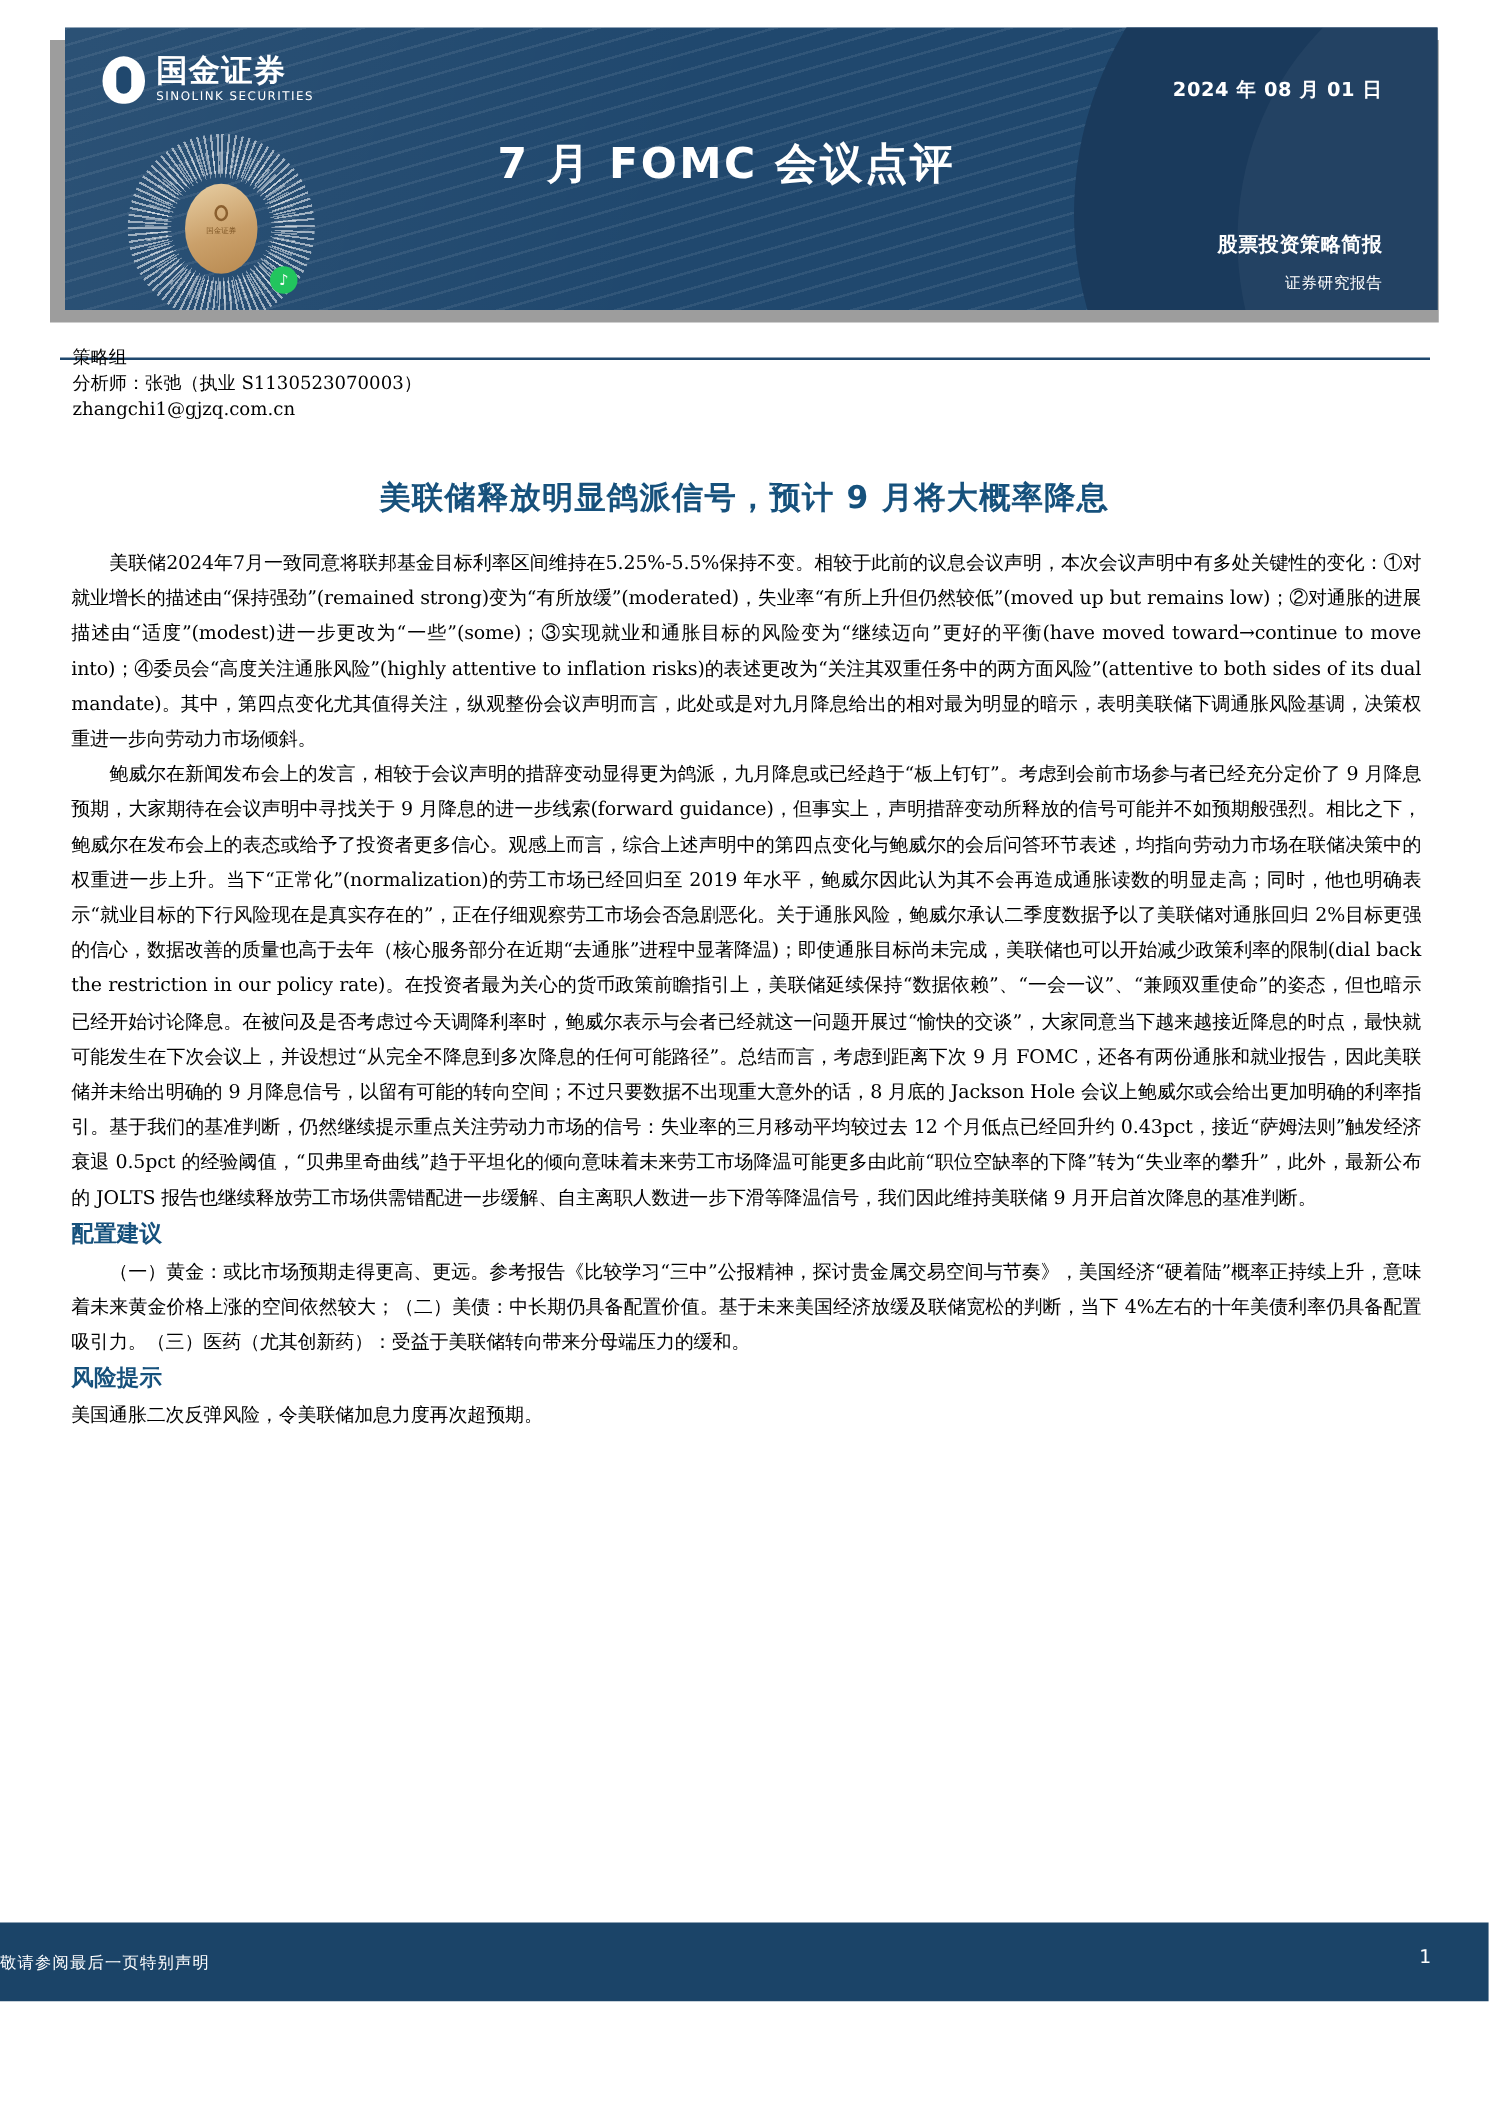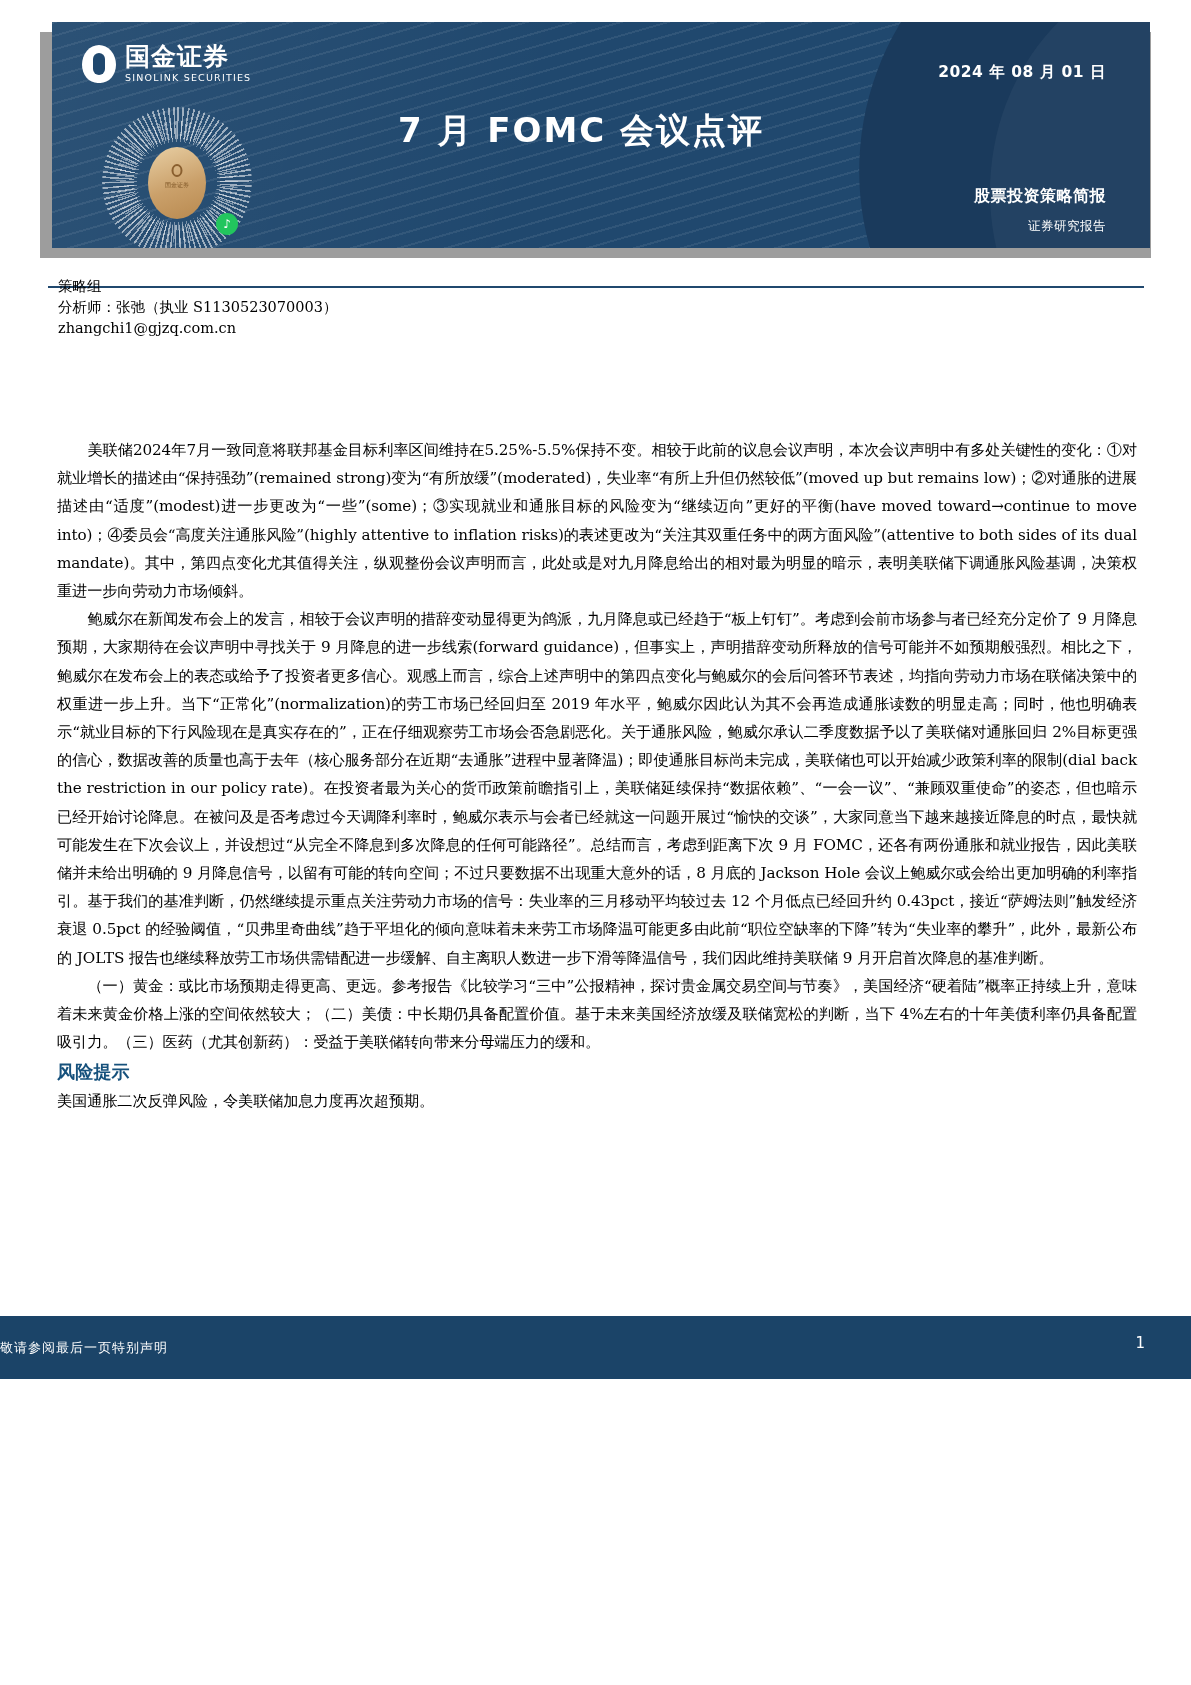--- a/index.html
+++ b/index.html
@@ -11,21 +11,21 @@
     background: #ffffff;
     font-family: "DejaVu Serif", "Liberation Serif", serif;
     position: relative;
     overflow: hidden;
   }
 
   
   .page {
     position: relative;
     width: 1191px;
-    height: 1379px;
+    height: 1601px;
     background: #fff;
     padding-left: 32px;
   }
 
   
   .banner-wrap {
     position: absolute;
     left: 0; top: 0;
     width: 1191px;
     height: 262px;
@@ -347,26 +347,28 @@
   </div>
 
   <div class="header-rule"></div>
 
   <div class="analyst">
     <div>策略组</div>
     <div>分析师：张弛（执业 S1130523070003）</div>
     <div>zhangchi1@gjzq.com.cn</div>
   </div>
 
+  <div class="doc-title">美联储释放明显鸽派信号，预计 9 月将大概率降息</div>
 
   <div class="body">
 
     <p class="para">美联储2024年7月一致同意将联邦基金目标利率区间维持在5.25%-5.5%保持不变。相较于此前的议息会议声明，本次会议声明中有多处关键性的变化：①对就业增长的描述由“保持强劲”(remained strong)变为“有所放缓”(moderated)，失业率“有所上升但仍然较低”(moved up but remains low)；②对通胀的进展描述由“适度”(modest)进一步更改为“一些”(some)；③实现就业和通胀目标的风险变为“继续迈向”更好的平衡(have moved toward→continue to move into)；④委员会“高度关注通胀风险”(highly attentive to inflation risks)的表述更改为“关注其双重任务中的两方面风险”(attentive to both sides of its dual mandate)。其中，第四点变化尤其值得关注，纵观整份会议声明而言，此处或是对九月降息给出的相对最为明显的暗示，表明美联储下调通胀风险基调，决策权重进一步向劳动力市场倾斜。</p>
     <p class="para">鲍威尔在新闻发布会上的发言，相较于会议声明的措辞变动显得更为鸽派，九月降息或已经趋于“板上钉钉”。考虑到会前市场参与者已经充分定价了 9 月降息预期，大家期待在会议声明中寻找关于 9 月降息的进一步线索(forward guidance)，但事实上，声明措辞变动所释放的信号可能并不如预期般强烈。相比之下，鲍威尔在发布会上的表态或给予了投资者更多信心。观感上而言，综合上述声明中的第四点变化与鲍威尔的会后问答环节表述，均指向劳动力市场在联储决策中的权重进一步上升。当下“正常化”(normalization)的劳工市场已经回归至 2019 年水平，鲍威尔因此认为其不会再造成通胀读数的明显走高；同时，他也明确表示“就业目标的下行风险现在是真实存在的”，正在仔细观察劳工市场会否急剧恶化。关于通胀风险，鲍威尔承认二季度数据予以了美联储对通胀回归 2%目标更强的信心，数据改善的质量也高于去年（核心服务部分在近期“去通胀”进程中显著降温)；即使通胀目标尚未完成，美联储也可以开始减少政策利率的限制(dial back the restriction in our policy rate)。在投资者最为关心的货币政策前瞻指引上，美联储延续保持“数据依赖”、“一会一议”、“兼顾双重使命”的姿态，但也暗示已经开始讨论降息。在被问及是否考虑过今天调降利率时，鲍威尔表示与会者已经就这一问题开展过“愉快的交谈”，大家同意当下越来越接近降息的时点，最快就可能发生在下次会议上，并设想过“从完全不降息到多次降息的任何可能路径”。总结而言，考虑到距离下次 9 月 FOMC，还各有两份通胀和就业报告，因此美联储并未给出明确的 9 月降息信号，以留有可能的转向空间；不过只要数据不出现重大意外的话，8 月底的 Jackson Hole 会议上鲍威尔或会给出更加明确的利率指引。基于我们的基准判断，仍然继续提示重点关注劳动力市场的信号：失业率的三月移动平均较过去 12 个月低点已经回升约 0.43pct，接近“萨姆法则”触发经济衰退 0.5pct 的经验阈值，“贝弗里奇曲线”趋于平坦化的倾向意味着未来劳工市场降温可能更多由此前“职位空缺率的下降”转为“失业率的攀升”，此外，最新公布的 JOLTS 报告也继续释放劳工市场供需错配进一步缓解、自主离职人数进一步下滑等降温信号，我们因此维持美联储 9 月开启首次降息的基准判断。</p>
 
+    <h2 class="sect">配置建议</h2>
     <p class="para">（一）黄金：或比市场预期走得更高、更远。参考报告《比较学习“三中”公报精神，探讨贵金属交易空间与节奏》，美国经济“硬着陆”概率正持续上升，意味着未来黄金价格上涨的空间依然较大；（二）美债：中长期仍具备配置价值。基于未来美国经济放缓及联储宽松的判断，当下 4%左右的十年美债利率仍具备配置吸引力。（三）医药（尤其创新药）：受益于美联储转向带来分母端压力的缓和。</p>
 
     <h2 class="sect">风险提示</h2>
     <p class="para noindent">美国通胀二次反弹风险，令美联储加息力度再次超预期。</p>
   </div>
 
   <div class="footer-bar">
     <div class="footer-text">敬请参阅最后一页特别声明</div>
     <div class="footer-page">1</div>
   </div>

